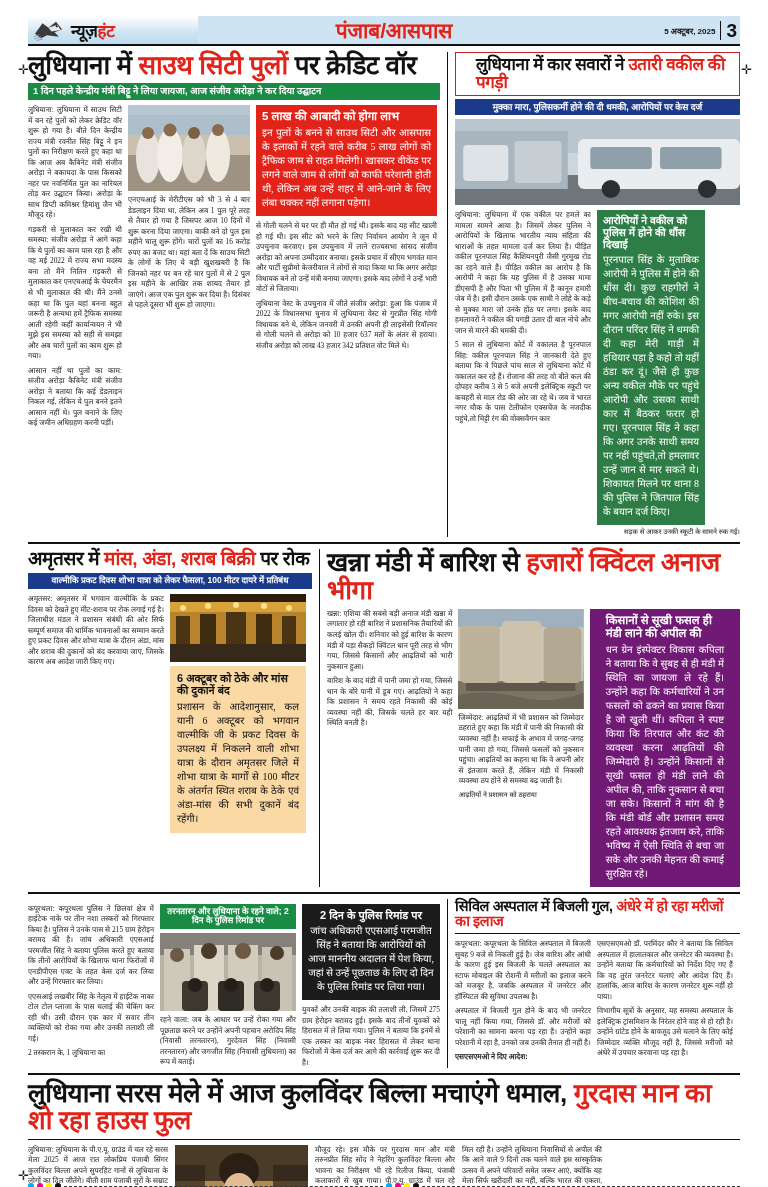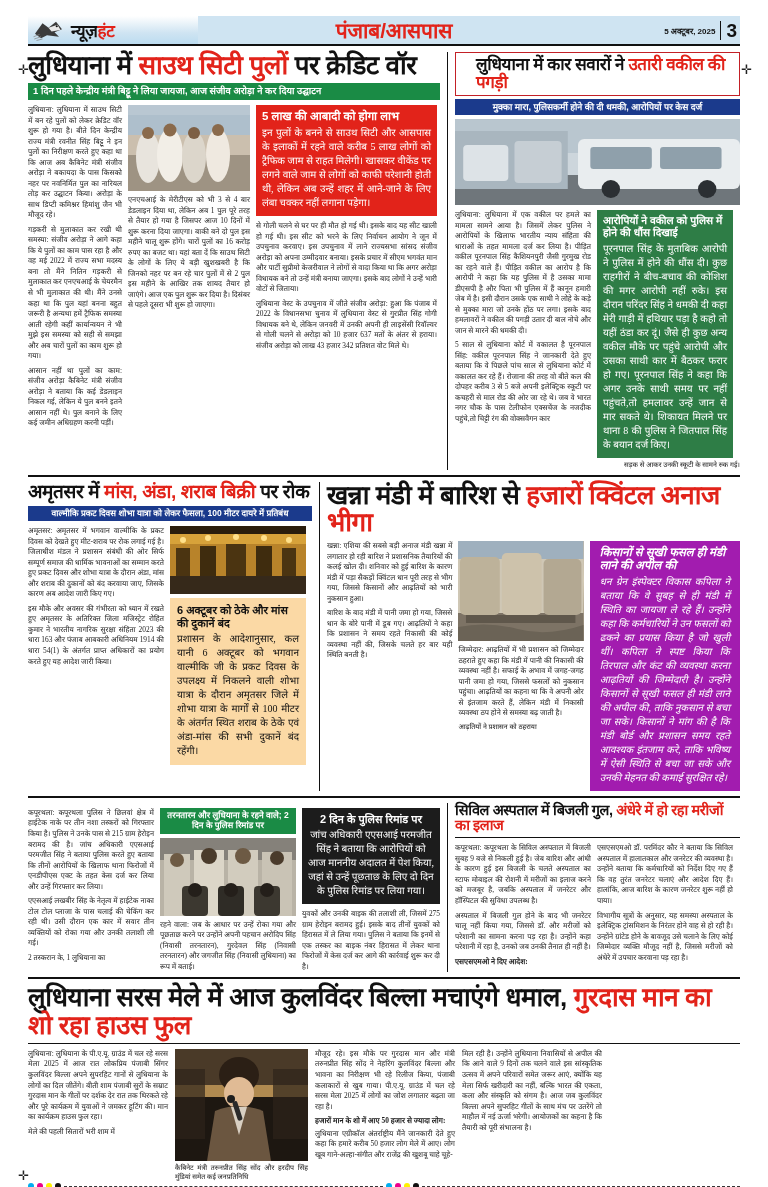--- a/index.html
+++ b/index.html
@@ -66,21 +66,21 @@
     hyphens: auto;
   }
   .cap {
     font-family: "Liberation Serif", serif;
     font-size: 7px; line-height: 1.3; color: #111; text-align: justify;
   }
 
   
   .box-red { background: #e2231a; color:#fff; padding: 5px 6px 6px; }
   .box-green { background: #2e7d46; color:#fff; padding: 5px 6px 6px; }
-  .box-orange { background: #a21caf; color:#fff; padding: 5px 10px 6px; font-style: italic; }
+  .box-orange { background: #701a75; color:#fff; padding: 5px 16px 6px; }
   .box-peach { background: #fbd9a5; color:#111; padding: 6px 7px 7px; }
   .box-dark { background: #1c1c1c; color:#fff; padding: 5px 6px 6px; }
   .box-title {
     font-family: "Liberation Sans", sans-serif; font-weight: bold;
     font-size: 11.5px; line-height: 1.12; margin-bottom: 3px;
   }
   .box-body { font-family: "Liberation Serif", serif; font-size: 10px; line-height: 1.4; text-align: justify; }
   .box-body.white { color: #fff; }
 
   
@@ -204,21 +204,21 @@
           <rect x="8" y="26" width="44" height="36" rx="4" fill="#dde3e7"></rect>
           <rect x="58" y="22" width="46" height="42" rx="4" fill="#c6ced4"></rect>
         </svg>
       </div>
 
       <div class="row" style="margin-top:5px; gap:6px;">
         <div style="width:136px;">
           <p class="body-txt">लुधियाना: लुधियाना में एक वकील पर हमले का मामला सामने आया है। जिसमें लेकर पुलिस ने आरोपियों के खिलाफ भारतीय न्याय संहिता की धाराओं के तहत मामला दर्ज कर लिया है। पीड़ित वकील पूरनपाल सिंह कैशियनपुरी जैसी गुरमुख रोड का रहने वाले हैं। पीड़ित वकील का आरोप है कि आरोपी ने कहा कि यह पुलिस में है उसका मामा डीएसपी है और पिता भी पुलिस में हैं कानून हमारी जेब में है। इसी दौरान उसके एक साथी ने लोहे के कड़े से मुक्का मारा जो उनके होंठ पर लगा। इसके बाद हमलावरों ने वकील की पगड़ी उतार दी बाल नोचे और जान से मारने की धमकी दी।</p>
           <p class="body-txt" style="margin-top:4px;">5 साल से लुधियाना कोर्ट में वकालत है पूरनपाल सिंह: वकील पूरनपाल सिंह ने जानकारी देते हुए बताया कि वे पिछले पांच साल से लुधियाना कोर्ट में वकालत कर रहे हैं। रोजाना की तरह वो बीते कल की दोपहर करीब 3 से 5 बजे अपनी इलेक्ट्रिक स्कूटी पर कचहरी से माल रोड की ओर जा रहे थे। जब वे भारत नगर चौक के पास टेलीफोन एक्सचेंज के नजदीक पहुंचे,तो चिट्टी रंग की वोक्सवैगन कार</p>
         </div>
-        <div style="width:136px;">
+        <div style="width:108px;">
           <div class="box-green">
             <div class="box-title" style="font-size:10.5px;">आरोपियों ने वकील को पुलिस में होने की धौंस दिखाई</div>
             <div class="box-body white">पूरनपाल सिंह के मुताबिक आरोपी ने पुलिस में होने की धौंस दी। कुछ राहगीरों ने बीच-बचाव की कोशिश की मगर आरोपी नहीं रुके। इस दौरान परिंदर सिंह ने धमकी दी कहा मेरी गाड़ी में हथियार पड़ा है कहो तो यहीं ठंडा कर दूं। जैसे ही कुछ अन्य वकील मौके पर पहुंचे आरोपी और उसका साथी कार में बैठकर फरार हो गए। पूरनपाल सिंह ने कहा कि अगर उनके साथी समय पर नहीं पहुंचते,तो हमलावर उन्हें जान से मार सकते थे। शिकायत मिलने पर थाना 8 की पुलिस ने जितपाल सिंह के बयान दर्ज किए।</div>
           </div>
         </div>
       </div>
       <p class="cap" style="margin-top:3px; text-align:right;">सड़क से आकर उनकी स्कूटी के सामने रुक गई।</p>
     </div>
   </div>
 
@@ -228,21 +228,20 @@
 
     <div style="width:292px; padding-right:7px; border-right:1px solid #111;">
       <div class="hl hl-lg" style="font-size:19px;">
         <span>अमृतसर में </span><span class="red">मांस, अंडा, शराब बिक्री</span><span> पर रोक</span>
       </div>
       <div class="subbar sub-blue" style="margin-top:4px; font-size:8.5px; text-align:center;">वाल्मीकि प्रकट दिवस शोभा यात्रा को लेकर फैसला, 100 मीटर दायरे में प्रतिबंध</div>
 
       <div class="row" style="margin-top:5px; gap:6px;">
         <div style="width:136px;">
           <p class="body-txt">अमृतसर: अमृतसर में भगवान वाल्मीकि के प्रकट दिवस को देखते हुए मीट-शराब पर रोक लगाई गई है। जिलाधीश मंडल ने प्रशासन संबंधी की ओर सिर्फ सम्पूर्ण समाज की धार्मिक भावनाओं का सम्मान करते हुए प्रकट दिवस और शोभा यात्रा के दौरान अंडा, मांस और शराब की दुकानों को बंद करवाया जाए, जिसके कारण अब आदेश जारी किए गए।</p>
-          <p class="body-txt" style="margin-top:4px;">इस मौके और अवसर की गंभीरता को ध्यान में रखते हुए अमृतसर के अतिरिक्त जिला मजिस्ट्रेट रोहित कुमार ने भारतीय नागरिक सुरक्षा संहिता 2023 की धारा 163 और पंजाब आबकारी अधिनियम 1914 की धारा 54(1) के अंतर्गत प्राप्त अधिकारों का प्रयोग करते हुए यह आदेश जारी किया।</p>
         </div>
         <div style="width:136px;">
           <div class="photo ph-temple" style="height:68px;">
             <svg width="100%" height="68" viewBox="0 0 136 68" preserveAspectRatio="none">
               <rect width="136" height="68" fill="#2a1d0d"></rect>
               <rect y="8" width="136" height="42" fill="#b8832a"></rect>
               <rect y="8" width="136" height="10" fill="#d7a23a"></rect>
               <rect y="50" width="136" height="18" fill="#36291a"></rect>
               <rect x="6" y="22" width="14" height="28" fill="#4b3411"></rect>
               <rect x="30" y="20" width="16" height="30" fill="#3f2c0e"></rect>

